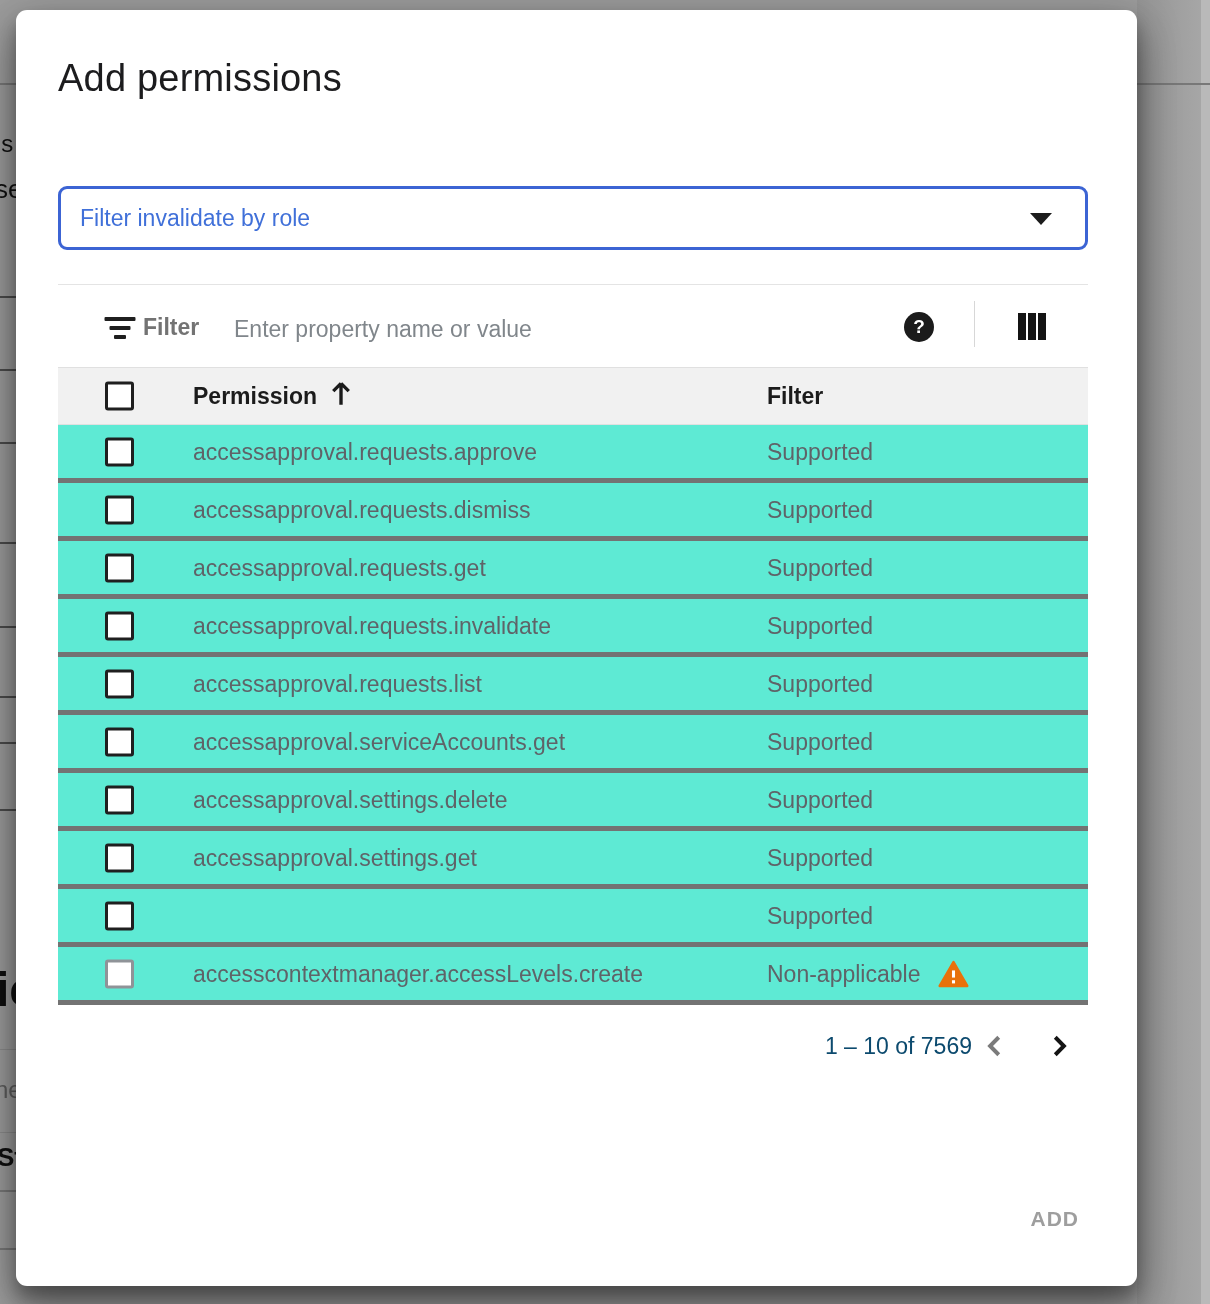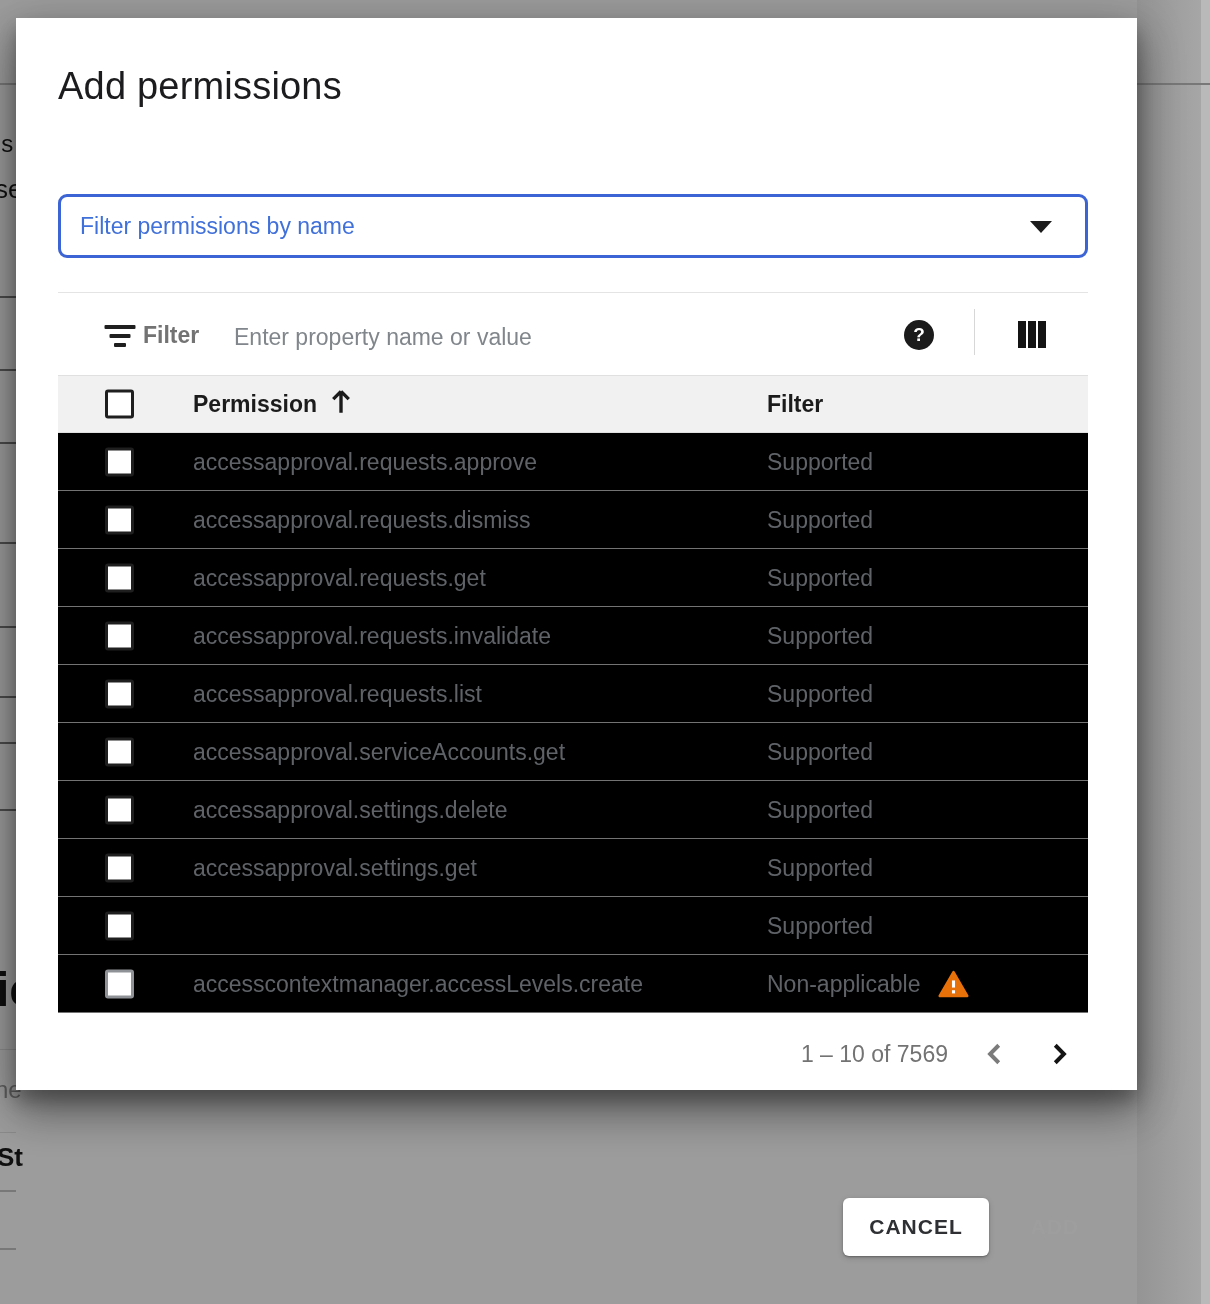--- a/index.html
+++ b/index.html
@@ -9,22 +9,22 @@
   
   .bg-edge-right{position:absolute;top:0;right:0;width:73px;height:100%;
     background:linear-gradient(90deg,#949494,#a9a9a9);}
   .bg-edge-right-strip{position:absolute;top:0;right:0;width:9px;height:100%;background:#b9b9b9;}
   .bg-line{position:absolute;background:#4c4c4c;}
   .bg-line.light{background:#8b8b8b;}
   .bg-line.mid{background:#787878;}
   .bg-frag{position:absolute;color:#101010;white-space:nowrap;}
 
   
-  .dialog{position:absolute;left:16px;top:18px;width:1121px;height:1072px;background:#ffffff;
-    border-radius:0;
+  .dialog{position:absolute;left:16px;top:10px;width:1121px;height:1276px;background:#ffffff;
+    border-radius:11px;
     box-shadow:0 24px 38px rgba(0,0,0,.30),0 9px 46px rgba(0,0,0,.24),0 11px 15px rgba(0,0,0,.22);}
   .dlg-title{position:absolute;left:42px;top:47px;font-size:38px;font-weight:400;color:#1c1c1e;letter-spacing:.2px;}
 
   
   .role-select{position:absolute;left:42px;top:176px;width:1030px;height:64px;box-sizing:border-box;
     border:3px solid #3c64d4;border-radius:9px;background:#fff;cursor:pointer;}
   .role-select .val{position:absolute;left:19px;top:50%;transform:translateY(-50%);
     font-size:23px;color:#4070d9;}
   .caret{position:absolute;right:33px;top:50%;margin-top:-5px;width:0;height:0;
     border-left:11px solid transparent;border-right:11px solid transparent;border-top:12px solid #1c1c1c;}
@@ -43,36 +43,36 @@
   .tb-input::placeholder{color:#80868b;opacity:1;}
   .help-btn{position:absolute;left:888px;top:302px;width:30px;height:30px;border-radius:50%;
     background:#1b1b1b;color:#fff;font-size:19px;font-weight:700;display:flex;align-items:center;justify-content:center;cursor:pointer;}
   .tb-vdiv{position:absolute;left:958px;top:291px;width:1px;height:46px;background:#d7d7d7;}
   .col-btn{position:absolute;left:1002px;top:303px;width:28px;height:27px;display:flex;gap:2px;cursor:pointer;}
   .col-btn i{flex:1;background:#141414;display:block;}
 
   
   .ptable{position:absolute;left:42px;top:357px;width:1030px;}
   .thead{position:relative;height:58px;background:#f1f1f1;border-top:1px solid #e0e0e0;border-bottom:1px solid #e0e0e0;box-sizing:border-box;}
-  .trow{position:relative;height:58px;border-bottom:1px solid #737373;box-sizing:border-box;background:#000000;}
+  .trow{position:relative;height:58px;border-bottom:5px solid #737373;box-sizing:border-box;background:#5eead4;}
   .cb{position:absolute;left:47px;top:50%;transform:translateY(-50%);width:23px;height:23px;
     border:3px solid #1f1f1f;border-radius:3px;background:#fff;cursor:pointer;}
   .cb.disabled{border-color:#8f9398;}
   .hdr-label{position:absolute;top:50%;transform:translateY(-50%);font-size:23px;font-weight:700;color:#1b1b1b;}
   .hdr-perm{left:135px;}
   .hdr-status{left:709px;}
   .sort-arrow{position:absolute;left:268px;top:50%;transform:translateY(-50%);}
   .cell-perm{position:absolute;left:135px;top:50%;transform:translateY(-50%);font-size:23px;color:#5f6368;}
   .cell-status{position:absolute;left:709px;top:50%;transform:translateY(-50%);font-size:23px;color:#5f6368;display:flex;align-items:flex-end;}
   .warn-icon{margin-left:18px;display:none;}
   .trow.warn .warn-icon{display:block;}
 
   
   .pager{position:absolute;top:1008px;right:63px;height:56px;display:flex;align-items:center;}
-  .pager .range{font-size:23px;color:#737373;margin-right:32px;}
+  .pager .range{font-size:23px;color:#0c4a6e;margin-right:8px;}
   .pg-btn{width:30px;height:30px;display:flex;align-items:center;justify-content:center;cursor:pointer;}
   .pg-btn.prev{margin-right:34px;}
 
   
   .btn-cancel{position:absolute;left:827px;top:1180px;width:146px;height:58px;background:#fff;border:none;
     border-radius:6px;font-family:inherit;font-size:21px;font-weight:700;letter-spacing:1px;color:#2f3033;cursor:pointer;
     box-shadow:0 1px 2px rgba(0,0,0,.3),0 2px 6px rgba(0,0,0,.15);}
   .btn-add{position:absolute;right:50px;top:1180px;height:58px;line-height:58px;background:transparent;border:none;
     font-family:inherit;font-size:21px;font-weight:700;letter-spacing:1px;color:#9e9e9e;cursor:default;padding:0 8px;}
 </style>
@@ -101,21 +101,21 @@
   <div class="bg-line light" style="left:0;top:1132px;width:16px;height:1px;"></div>
   <span class="bg-frag" style="left:-3px;top:1142px;font-size:26px;font-weight:700;">St</span>
   <div class="bg-line mid" style="left:0;top:1190px;width:16px;height:2px;"></div>
   <div class="bg-line mid" style="left:0;top:1248px;width:16px;height:2px;"></div>
 
   <div class="dialog">
 
     <div class="dlg-title">Add permissions</div>
 
     <div class="role-select">
-      <span class="val">Filter permissions by name</span>
+      <span class="val">Filter invalidate by role</span>
       <span class="caret"></span>
     </div>
 
     <div class="hr1"></div>
 
     <span class="funnel">
         <i></i>
         <i></i>
         <i></i>
       </span>
@@ -243,16 +243,15 @@
             <path d="M15.2 4.5 L7.8 12 L15.2 19.5" fill="none" stroke="#7b7b7b" stroke-width="3.4"></path>
           </svg>
       </span>
       <span class="pg-btn next">
         <svg width="28" height="28" viewBox="0 0 24 24">
             <path d="M8.8 4.5 L16.2 12 L8.8 19.5" fill="none" stroke="#141414" stroke-width="3.4"></path>
           </svg>
       </span>
     </div>
 
-    <button class="btn-cancel">CANCEL</button>
     <button class="btn-add">ADD</button>
   </div>
 </div>
 
 </body></html>

